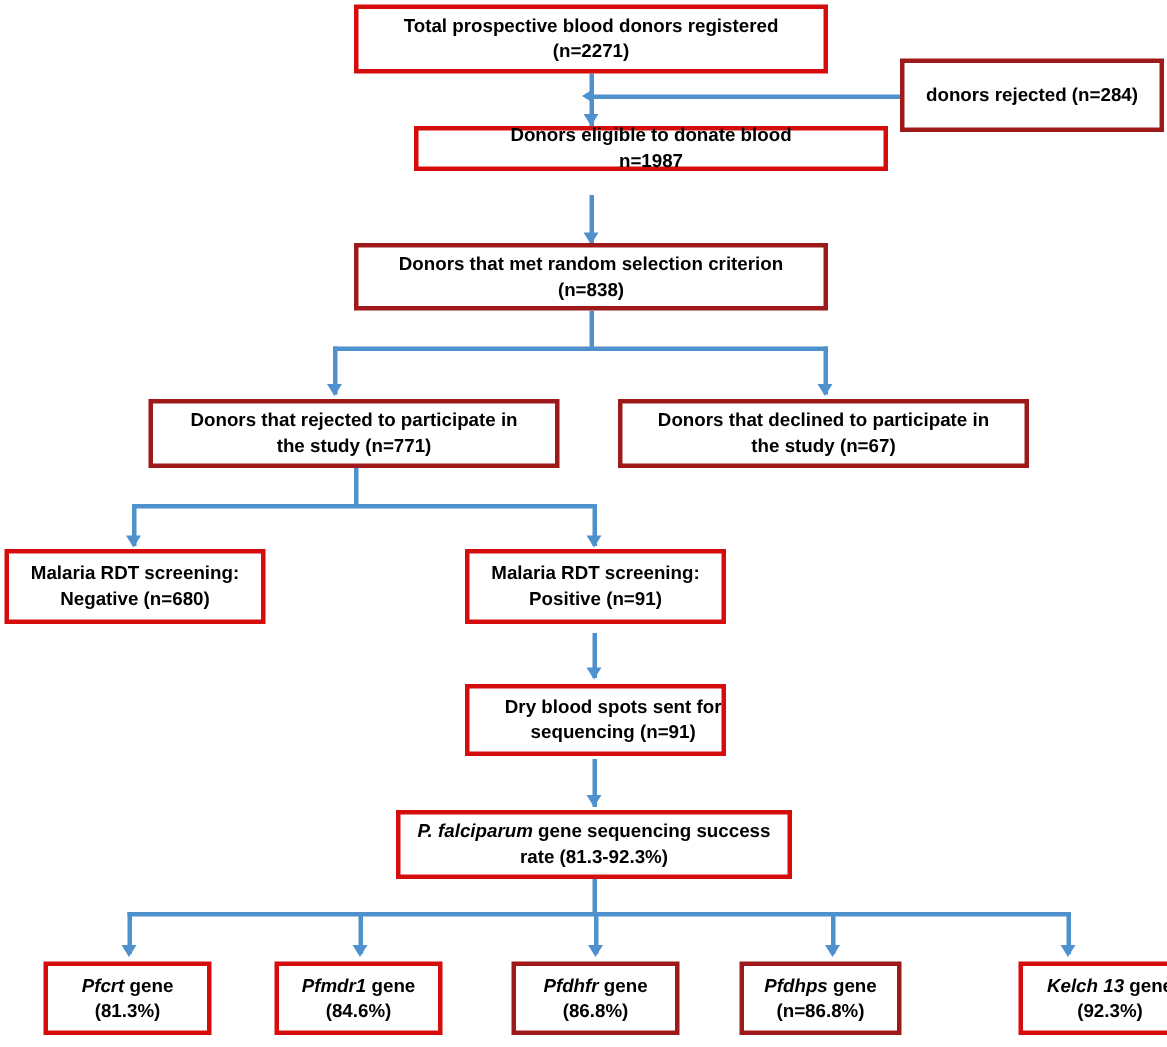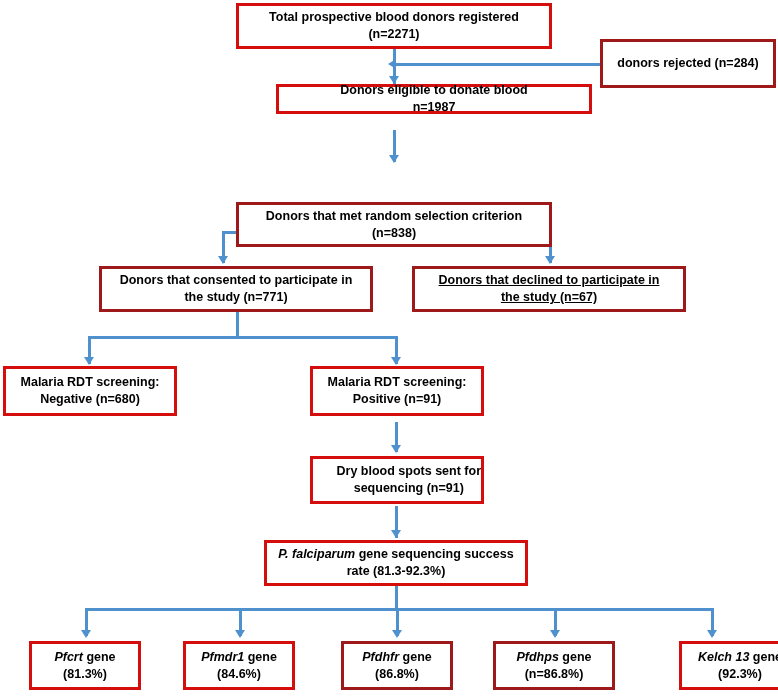--- a/index.html
+++ b/index.html
@@ -114,35 +114,35 @@
     </div>
   </div>
 
   <div class="node b-bright" style="left:236px; top:84px; width:316px; height:30px; font-size:12.5px;margin-left:40px;">
     <div>
       <span class="txt">Donors eligible to donate blood</span>
       <span class="txt">n=1987</span>
     </div>
   </div>
 
-  <div class="node b-dark" style="left:236px; top:162px; width:316px; height:45px; font-size:12.5px;margin-top:40px;">
+  <div class="node b-dark" style="left:236px; top:162px; width:316px; height:45px; font-size:12.5px;">
     <div>
       <span class="txt">Donors that met random selection criterion</span>
       <span class="txt">(n=838)</span>
     </div>
   </div>
 
   <div class="node b-dark" style="left:99px; top:266px; width:274px; height:46px; font-size:12.5px;">
     <div>
-      <span class="txt">Donors that consented to participate in</span>
+      <span class="txt">Donors that rejected to participate in</span>
       <span class="txt">the study (n=771)</span>
     </div>
   </div>
 
-  <div class="node b-dark" style="left:412px; top:266px; width:274px; height:46px; font-size:12.5px;text-decoration:underline;">
+  <div class="node b-dark" style="left:412px; top:266px; width:274px; height:46px; font-size:12.5px;">
     <div>
       <span class="txt">Donors that declined to participate in</span>
       <span class="txt">the study (n=67)</span>
     </div>
   </div>
 
   <div class="node b-bright" style="left:3px; top:366px; width:174px; height:50px; font-size:12.5px;">
     <div>
       <span class="txt">Malaria RDT screening:</span>
       <span class="txt">Negative (n=680)</span>
@@ -184,21 +184,21 @@
     </div>
   </div>
 
   <div class="node b-dark" style="left:341px; top:641px; width:112px; height:49px; font-size:12.5px;">
     <div>
       <span class="txt"><span class="ital">Pfdhfr</span><span> gene</span></span>
       <span class="txt">(86.8%)</span>
     </div>
   </div>
 
-  <div class="node b-dark" style="left:493px; top:641px; width:122px; height:49px; font-size:12.5px;">
+  <div class="node b-dark" style="left:493px; top:641px; width:108px; height:49px; font-size:12.5px;">
     <div>
       <span class="txt"><span class="ital">Pfdhps</span><span> gene</span></span>
       <span class="txt">(n=86.8%)</span>
     </div>
   </div>
 
   <div class="node b-bright" style="left:651px; top:641px; width:122px; height:49px; font-size:12.5px;margin-left:28px;">
     <div>
       <span class="txt"><span class="ital">Kelch 13</span><span> gene</span></span>
       <span class="txt">(92.3%)</span>

